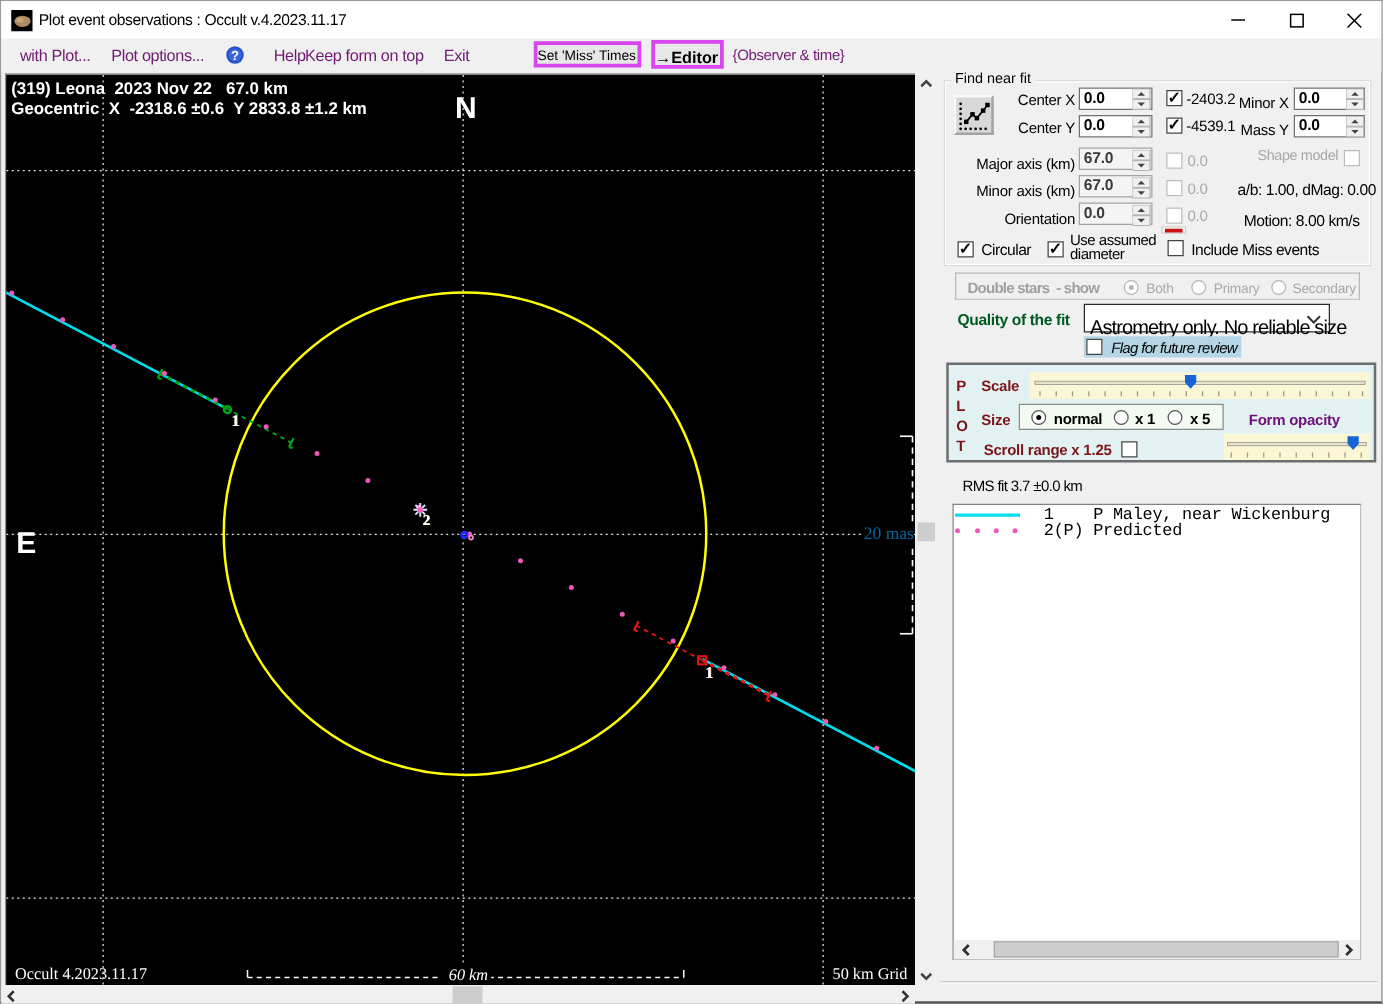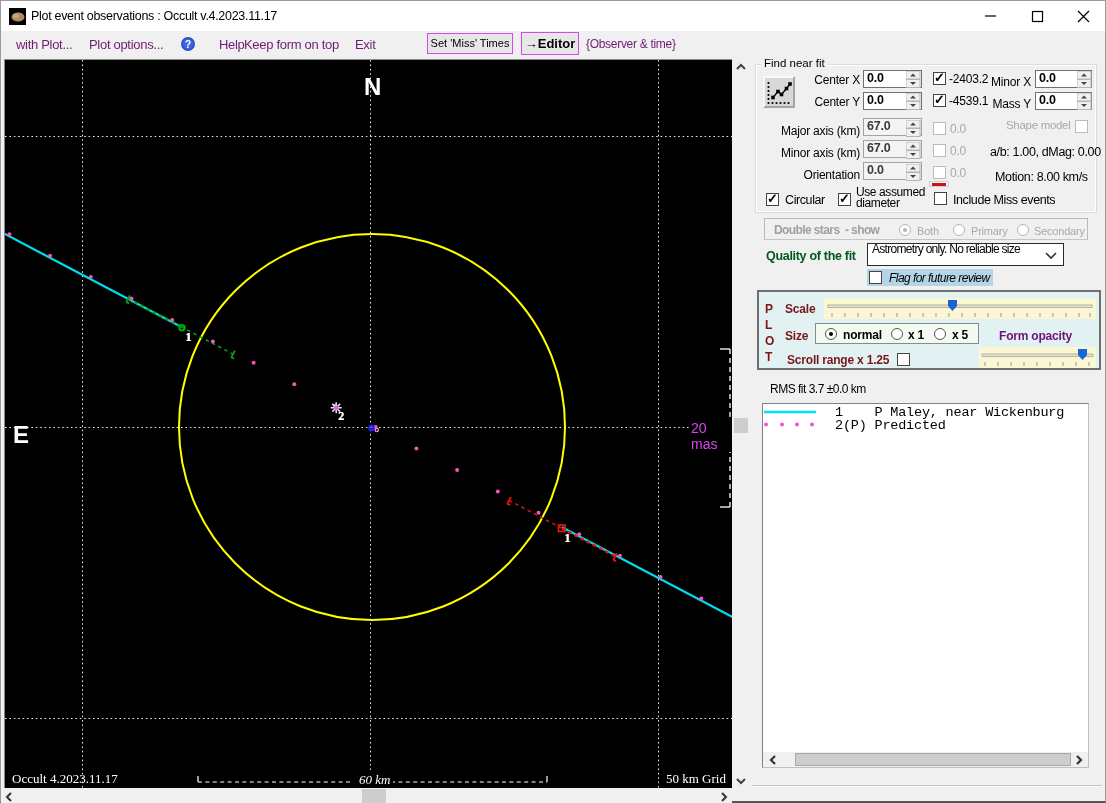--- a/index.html
+++ b/index.html
@@ -9,22 +9,22 @@
   background:#f0f0f0; border:1px solid #9b9b9b; border-bottom:2px solid #555; }
 .abs { position:absolute; }
 
 #titlebar { position:absolute; left:1px; top:1px; width:1104px; height:30px; background:#ffffff; }
 #titletext { position:absolute; left:30px; top:8px; font-size:12.5px; letter-spacing:-0.3px; color:#000; white-space:pre; }
 #appicon { position:absolute; left:8px; top:7px; width:17px; height:17px; background:#000; }
 .winbtn { position:absolute; top:0; width:16px; height:16px; color:#000; }
 
 #menubar { position:absolute; left:1px; top:31px; width:1104px; height:27px; background:#f0f0f0; }
 .mitem { position:absolute; top:6px; font-size:13px; letter-spacing:-0.3px; color:#701a75; white-space:pre; }
-.btn { position:absolute; background:#e7e7e7; border:1px solid #d946ef; font-size:11px;
-  text-align:center; color:#000; }
+.btn { position:absolute; background:#e7e7e7; border:3px solid #d946ef; font-size:11px;
+  color:#000; }
 
 #plot { position:absolute; left:4px; top:59px; width:728px; height:729px; background:#000;
   border-left:1px solid #888; border-top:1px solid #888; }
 
 .sb { position:absolute; background:#f0f0f0; }
 .sbthumb { position:absolute; background:#cdcdcd; }
 
 .grouplabel { position:absolute; font-size:11.5px; color:#000; background:#f0f0f0; padding:0 3px; }
 .groupbox { position:absolute; border:1px solid #dcdcdc; box-shadow:inset 0 0 0 1px #ffffff; }
 .lbl { position:absolute; font-size:12px; letter-spacing:-0.2px; color:#000; white-space:pre; }
@@ -152,23 +152,25 @@
   </g>
 
   <g stroke="#ffffff" stroke-width="1.2" fill="none">
     <path d="M193 716 v6"></path>
     <path d="M193 722 h155" stroke-dasharray="4 3.4"></path>
     <path d="M386 722 h156" stroke-dasharray="4 3.4"></path>
     <path d="M542 716 v6"></path>
   </g>
 </svg>
 
+<div class="abs" style="left:4px; top:3px; color:#fff; font-weight:bold; font-size:13.5px; white-space:pre; line-height:16px;">(319) Leona  2023 Nov 22   67.0 km
+Geocentric  X  -2318.6 ±0.6  Y 2833.8 ±1.2 km</div>
 <div class="abs" style="left:359px; top:13px; color:#fff; font-weight:bold; font-size:24px;">N</div>
 <div class="abs" style="left:8px; top:361px; color:#fff; font-weight:bold; font-size:24px;">E</div>
-<div class="abs" style="left:686px; top:360px; color:#d946ef; font-family:Liberation Sans, sans-serif; font-size:14px; background:#000;">20 mas</div>
+<div class="abs" style="left:686px; top:360px; color:#0369a1; font-family:Liberation Serif, serif; font-size:14px; background:#000;">20 mas</div>
 <div class="abs" style="left:180px; top:269px; color:#ffffff; font-family:'Liberation Serif',serif; font-size:13px; font-weight:bold; text-shadow:0.5px 0 0 #ffd898;">1</div>
 <div class="abs" style="left:559px; top:470px; color:#ffffff; font-family:'Liberation Serif',serif; font-size:13px; font-weight:bold; text-shadow:0.5px 0 0 #ffc070;">1</div>
 <div class="abs" style="left:333px; top:349px; color:#ffffff; font-family:'Liberation Serif',serif; font-size:12px; font-weight:bold; text-shadow:0.5px 0 0 #ffd898;">2</div>
 <div class="abs" style="left:7px; top:711px; color:#fff; font-family:'Liberation Serif',serif; font-size:13px;">Occult 4.2023.11.17</div>
 <div class="abs" style="left:351px; top:712px; color:#fff; font-family:'Liberation Serif',serif; font-style:italic; font-size:13px; background:#000; padding:0 3px;">60 km</div>
 <div class="abs" style="left:661px; top:711px; color:#fff; font-family:'Liberation Serif',serif; font-size:13px;">50 km Grid</div>
 </div>
 
 <div class="sb" style="left:733px; top:59px; width:16px; height:729px;"></div>
 <svg class="abs" style="left:735px; top:62px;" width="12" height="10">
@@ -307,21 +309,21 @@
 <div class="lbl" style="left:774px; top:223px; font-weight:bold; color:#9f9f9f; letter-spacing:-0.6px; font-size:12px;">Double stars  - show</div>
 <div class="radio dis sel" style="left:899px; top:224px;"></div>
 <div class="lbl gry" style="left:917px; top:225px; font-size:11px;">Both</div>
 <div class="radio dis" style="left:953px; top:224px;"></div>
 <div class="lbl gry" style="left:971px; top:225px; font-size:11px;">Primary</div>
 <div class="radio dis" style="left:1017px; top:224px;"></div>
 <div class="lbl gry" style="left:1034px; top:225px; font-size:11px;">Secondary</div>
 
 <div class="lbl" style="left:766px; top:249px; font-weight:bold; color:#00591e; letter-spacing:-0.3px; font-size:12.5px;">Quality of the fit</div>
 <div class="abs" style="left:867px; top:243px; width:197px; height:23px; background:#fff; border:1px solid #2a2a2a;"></div>
-<div class="lbl" style="left:872px; top:242px; font-size:12px; letter-spacing:-0.7px;">Astrometry only. No reliable size</div>
+<div class="lbl" style="left:872px; top:254px; font-size:16px; letter-spacing:-0.7px;">Astrometry only. No reliable size</div>
 <svg class="abs" style="left:1044px; top:251px;" width="14" height="10">
     <path d="M2 2 L7 7 L12 2" stroke="#333" stroke-width="1.6" fill="none"></path>
   </svg>
 
 <div class="abs" style="left:867px; top:269px; width:126px; height:17px; background:#b3d5e6;"></div>
 <div class="cb" style="left:869px; top:271px;"></div>
 <div class="lbl" style="left:889px; top:271px; font-style:italic; font-size:12px; letter-spacing:-0.55px;">Flag for future review</div>
 
 <div class="abs" style="left:757px; top:290px; width:344px; height:80px; background:#e2f2f2; border:2px solid #6e6e6e;"></div>
 <div class="lbl" style="left:765px; top:301px; font-weight:bold; color:#7b1518; line-height:16px; white-space:pre;">P

